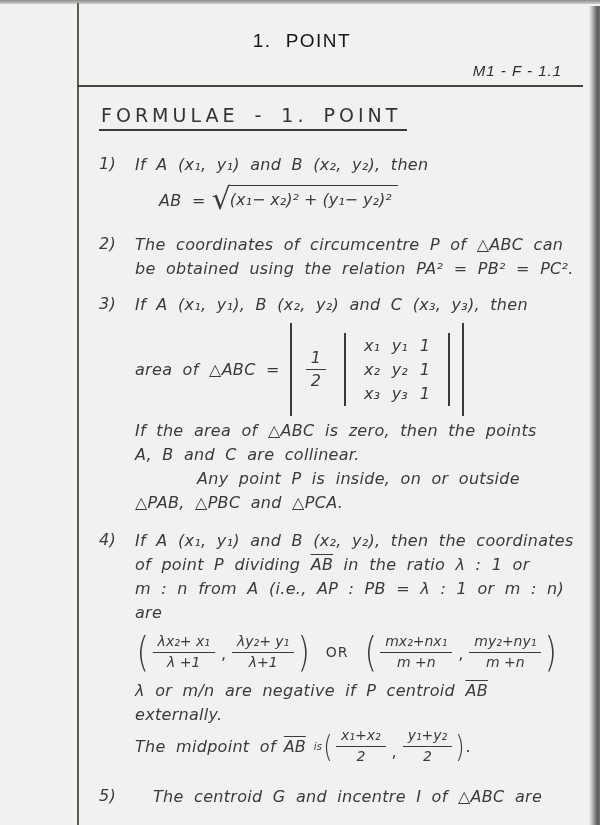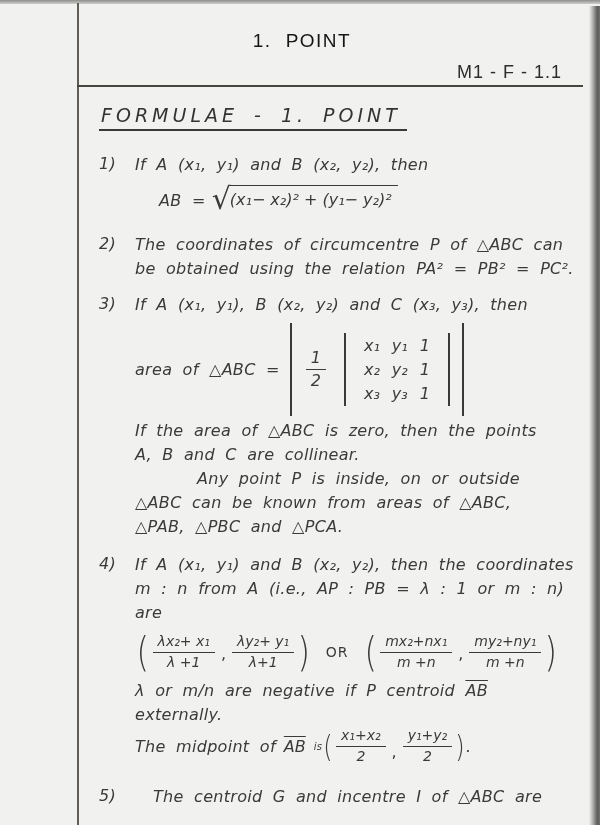--- a/index.html
+++ b/index.html
@@ -11,26 +11,26 @@
   .right-edge{position:absolute;top:6px;right:0;width:11px;bottom:0;
               background:linear-gradient(to right,rgba(0,0,0,0),#b9b9b7 30%,#5d5d5b 75%,#6e6e6c);}
   .margin-line{position:absolute;left:77px;top:3px;bottom:0;width:2px;background:#5f5c58;}
   .header-rule{position:absolute;left:77px;top:85px;width:506px;height:2px;background:#45443f;}
 
   .page-title{position:absolute;left:77px;top:30px;width:450px;text-align:center;
               font-family:"Liberation Sans",sans-serif;font-size:19px;color:#161616;
               letter-spacing:1.5px;}
   .page-title .gap{display:inline-block;width:14px;}
   .doc-code{position:absolute;right:38px;top:62px;font-family:"Liberation Sans",sans-serif;
-            font-size:18px;color:#2c2c2a;letter-spacing:1px;}
+            font-style:italic;font-size:15px;color:#2c2c2a;letter-spacing:1px;}
 
   .content{position:absolute;left:79px;top:96px;width:505px;padding-left:20px;box-sizing:border-box;}
 
   .hw{font-style:italic;letter-spacing:.3px;word-spacing:5px;}
-  .heading{margin-top:8px;font-size:19px;letter-spacing:4px;word-spacing:6px;font-style:italic;
+  .heading{margin-top:8px;font-size:19px;letter-spacing:4px;word-spacing:6px;
            color:#333;border-bottom:2px solid #3a3a3a;display:inline-block;padding:0 6px 3px 2px;}
 
   .item{display:flex;align-items:flex-start;}
   .item-num{flex:0 0 36px;font-size:16px;font-style:italic;padding-top:1px;}
   .item-body{flex:1;}
   .line{font-size:16px;line-height:24px;}
 
   
   .fline{display:flex;align-items:center;font-size:16px;}
   .sqrt{display:inline-flex;align-items:stretch;margin-left:6px;}
@@ -128,30 +128,34 @@
                 <span>x₃</span>
                 <span>y₃</span>
                 <span>1</span>
               </span>
             </span>
           </span>
         </div>
         <div class="line hw" style="margin-top:3px;">If the area of △ABC is zero, then the points</div>
         <div class="line hw">A, B and C are collinear.</div>
         <div class="line hw indent1">Any point P is inside, on or outside</div>
-        <div class="line hw">△ABC can be known from areas of △ABC,</div>
         <div class="line hw">△PAB, △PBC and △PCA.</div>
       </div>
     </div>
 
     
     <div class="item" style="margin-top:14px;">
       <div class="item-num hw">4)</div>
       <div class="item-body">
         <div class="line hw">If A (x₁, y₁) and B (x₂, y₂), then the coordinates</div>
+        <div class="line hw">
+          <span>of point P dividing</span>
+          <span class="ovl">AB</span>
+          <span>in the ratio λ : 1 or</span>
+        </div>
         <div class="line hw">m : n from A (i.e., AP : PB = λ : 1 or m : n) are</div>
 
         <div class="fline fsmall" style="margin-top:8px;">
           <span class="paren">(</span>
           <span class="frac">
             <span class="n">λx₂+ x₁</span>
             <span class="d">λ +1</span>
           </span>
           <span class="comma">,</span>
           <span class="frac">

